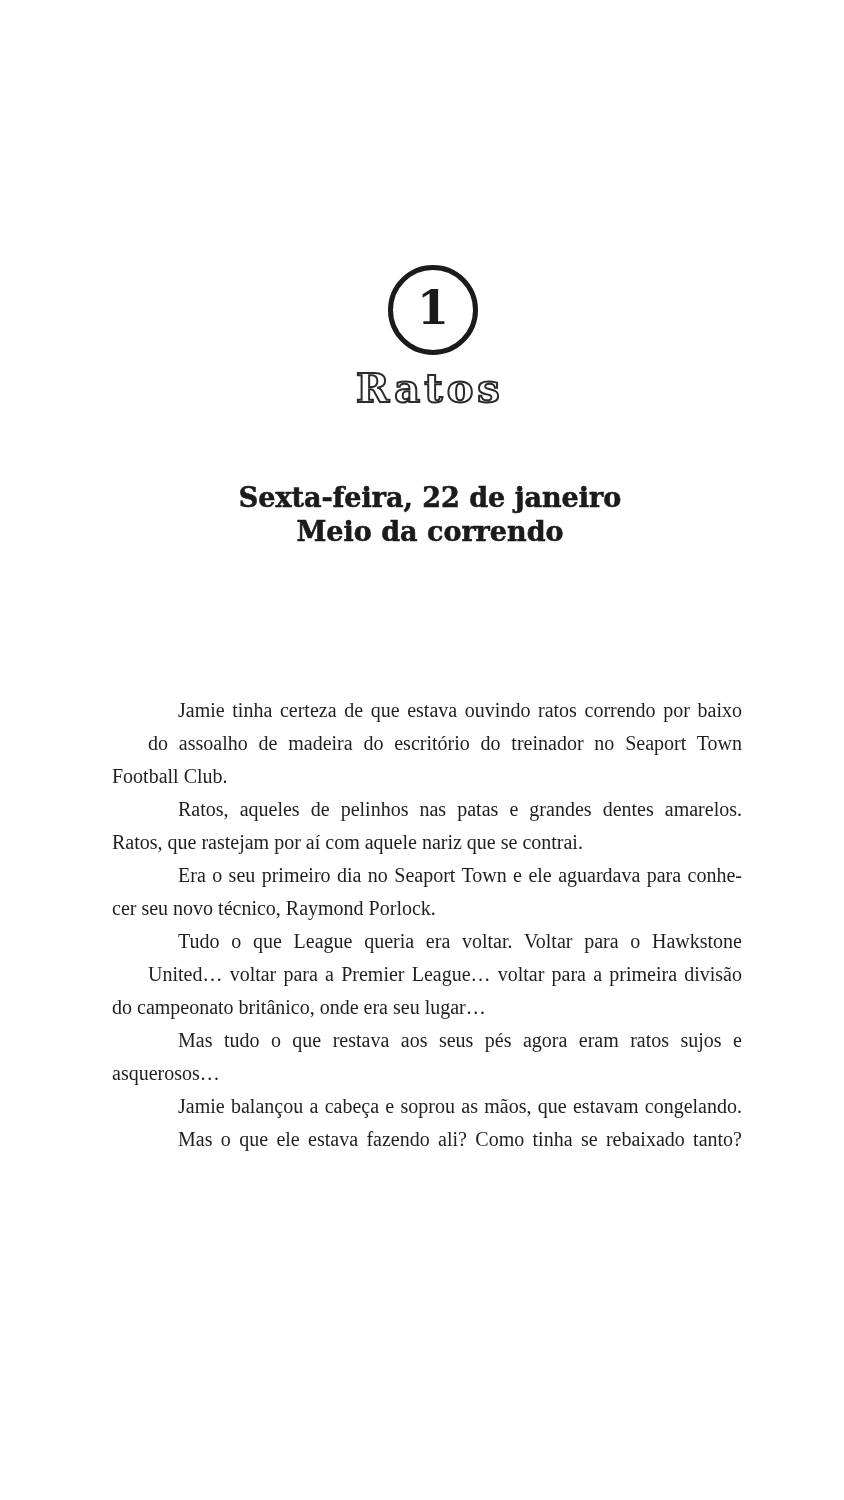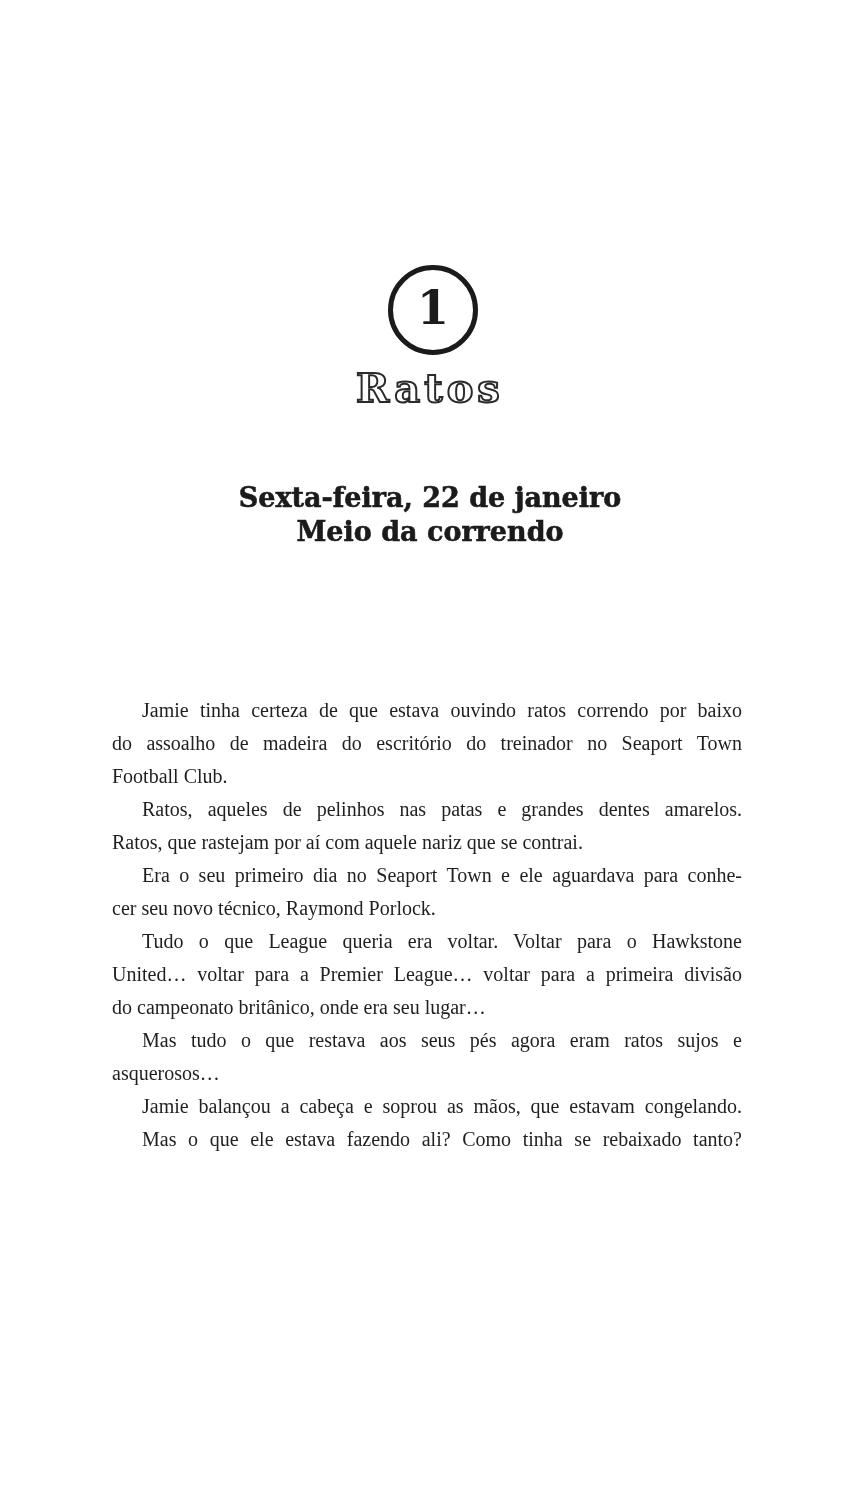--- a/index.html
+++ b/index.html
@@ -72,20 +72,21 @@
     line-height: 33px;
     color: #1f1f1f;
   }
   .paragraph { margin: 0; }
   .line {
     text-align: left;
   }
   .line.justify {
     text-align: justify;
     text-align-last: justify;
+    margin-left: 36px;
   }
   .line.indent {
     text-indent: 30px;
   }
   .italic { }
 </style>
 </head>
 <body>
 
 <div class="page">

